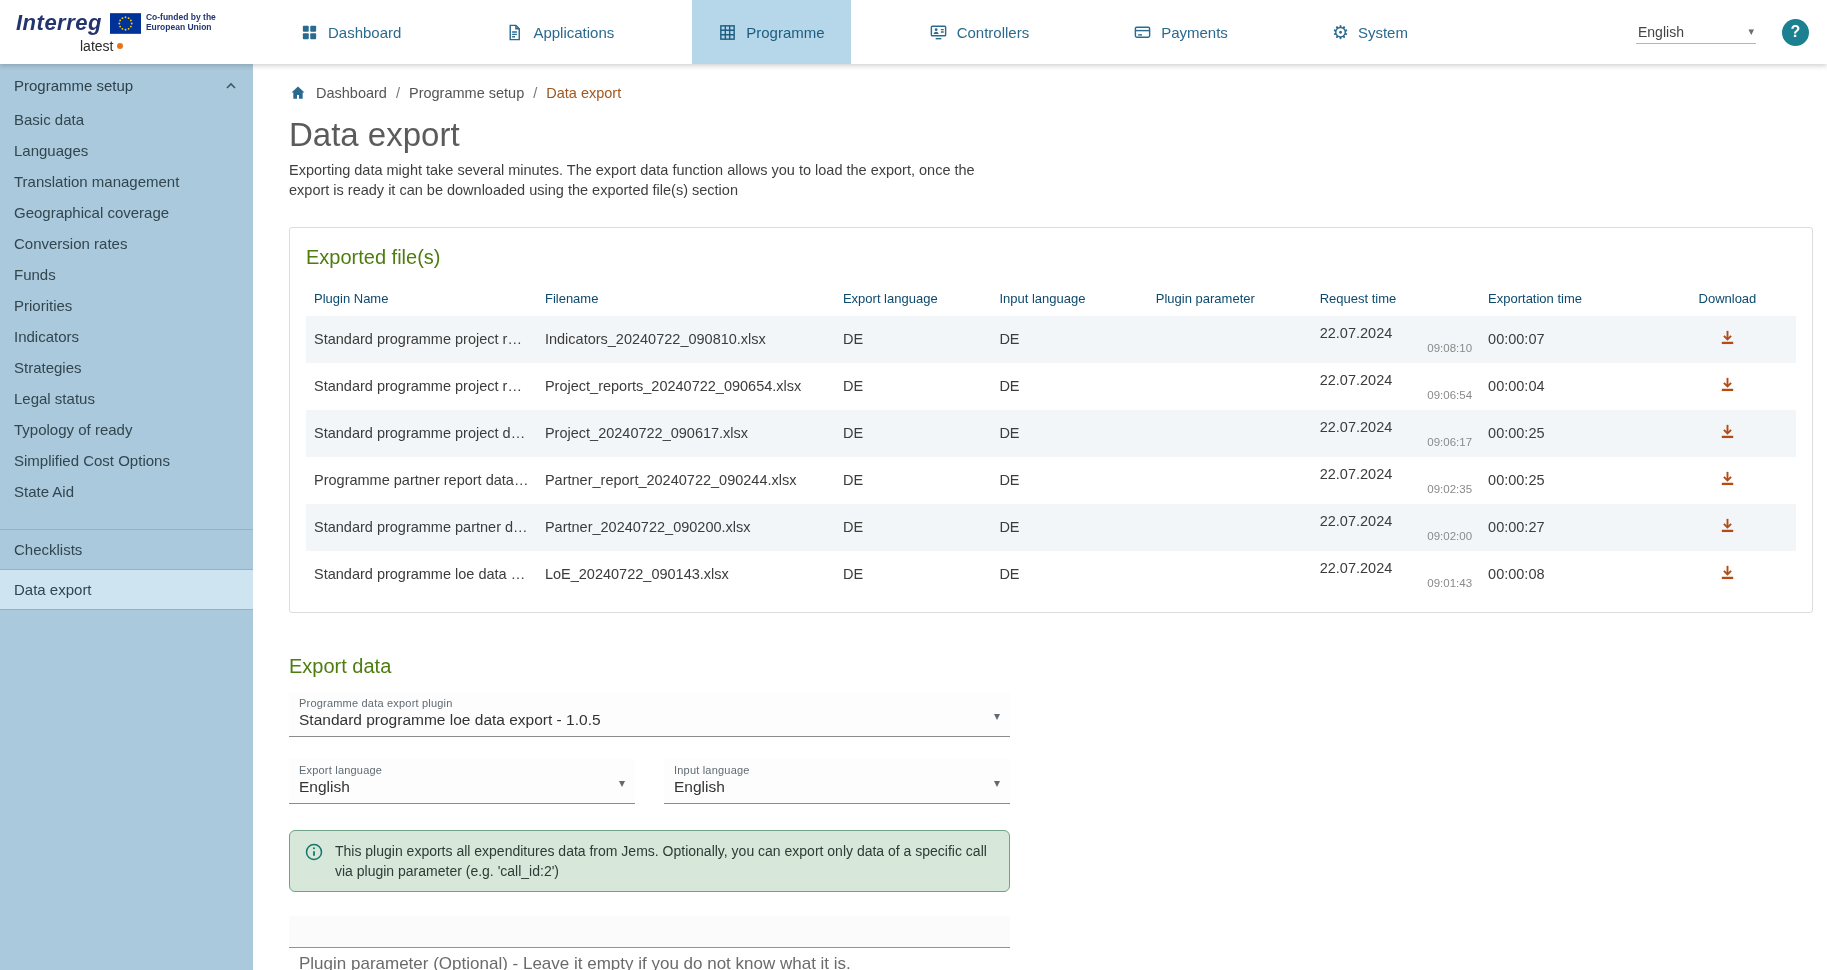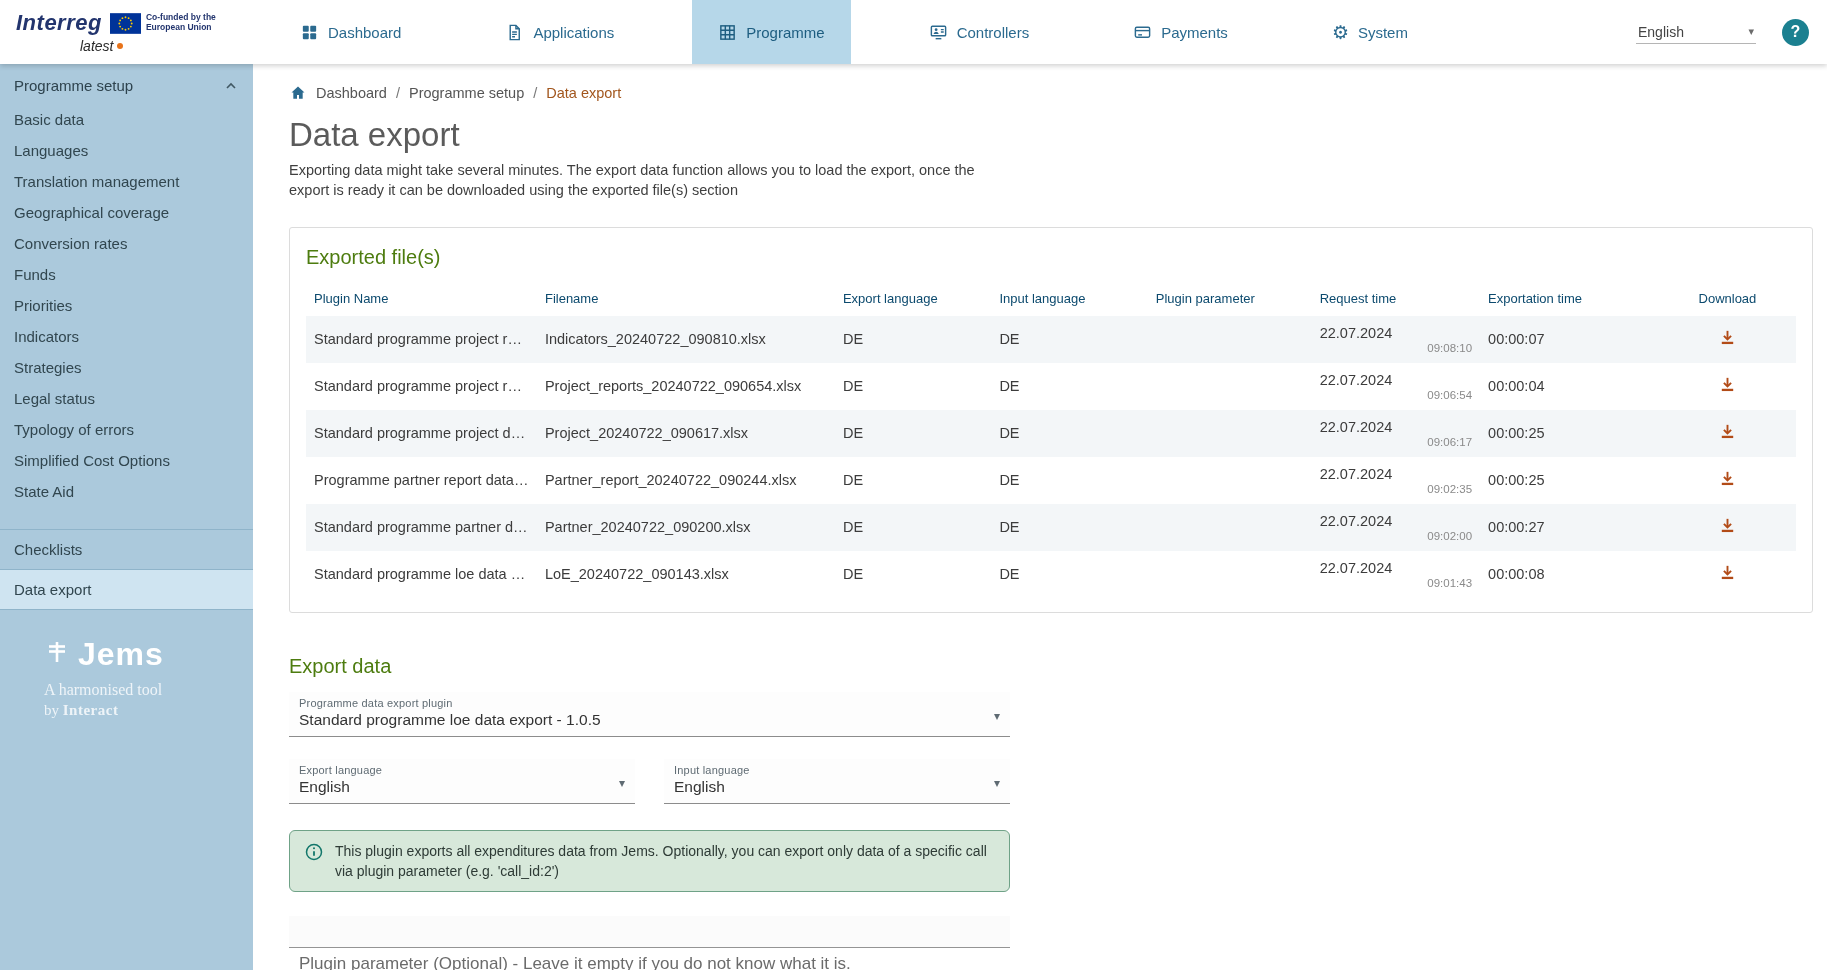--- a/index.html
+++ b/index.html
@@ -12,21 +12,21 @@
   .navbar{
     height:64px; display:flex; align-items:stretch; background:#fff;
     position:relative; z-index:20; box-shadow:0 2px 5px rgba(0,0,0,.18);
   }
   .brand{ width:262px; display:flex; flex-direction:column; justify-content:center; padding-left:16px; }
   .brand-top{ display:flex; align-items:center; gap:8px; }
   .interreg{ font-size:22px; font-weight:bold; font-style:italic; color:#23356e; letter-spacing:.5px; }
   .eu{ display:flex; align-items:center; gap:5px; }
   .eu svg{ display:block; }
   .cofund{ font-size:8.5px; line-height:1.15; color:#23356e; font-weight:bold; width:78px; }
-  .latest{ font-size:14px; font-style:italic; color:#2b2b2b; margin-top:2px; padding-left:64px; display:flex; align-items:center; gap:4px;}
+  .latest{ font-size:14px; color:#2b2b2b; margin-top:2px; padding-left:64px; display:flex; align-items:center; gap:4px;}
   .latest .dot{ width:6px; height:6px; border-radius:50%; background:#e8731a; display:inline-block; }
   .nav-items{ display:flex; align-items:stretch; width:1160px; justify-content:space-between; margin-left:12px; }
   .nav-item{
     display:flex; align-items:center; gap:9px; padding:0 26px;
     color:#2b6a8f; font-size:15px; cursor:pointer; white-space:nowrap;
   }
   .nav-item svg{ display:block; }
   .nav-item .glyph{ font-size:19px; line-height:1; }
   .nav-item.active{ background:#b6d7e9; color:#1d5d80; }
   .nav-right{ margin-left:auto; display:flex; align-items:center; gap:26px; padding-right:18px; }
@@ -235,46 +235,29 @@
         <div class="sb-item">Funds</div>
 
         <div class="sb-item">Priorities</div>
 
         <div class="sb-item">Indicators</div>
 
         <div class="sb-item">Strategies</div>
 
         <div class="sb-item">Legal status</div>
 
-        <div class="sb-item">Typology of errors</div>
+        <div class="sb-item">Typology of ready</div>
 
         <div class="sb-item">Simplified Cost Options</div>
 
         <div class="sb-item">State Aid</div>
       </nav>
     <div class="sb-row checklists">Checklists</div>
     <div class="sb-row active-item">Data export</div>
 
-    <div class="sb-logo">
-      <div class="jems">
-        <span>
-          <svg width="26" height="26" viewBox="0 0 26 26" fill="none" stroke="#fff" stroke-width="2.6">
-              <path d="M13 3v20"></path>
-              <path d="M5 7.5h16"></path>
-              <path d="M5 12.5h16"></path>
-            </svg>
-        </span>
-        <span>Jems</span>
-      </div>
-      <div class="tagline">A harmonised tool</div>
-      <div class="byline">
-        <span>by</span>
-        <strong>Interact</strong>
-      </div>
-    </div>
   </aside>
 
   <main class="main">
     <div class="breadcrumb">
       <span class="home">
         <svg width="18" height="18" viewBox="0 0 20 20" fill="currentColor">
             <path d="M10 2.8 2.8 9.5h2v7h4.1v-4.4h2.2v4.4h4.1v-7h2z"></path>
           </svg>
       </span>
       <span class="crumb">Dashboard</span>

